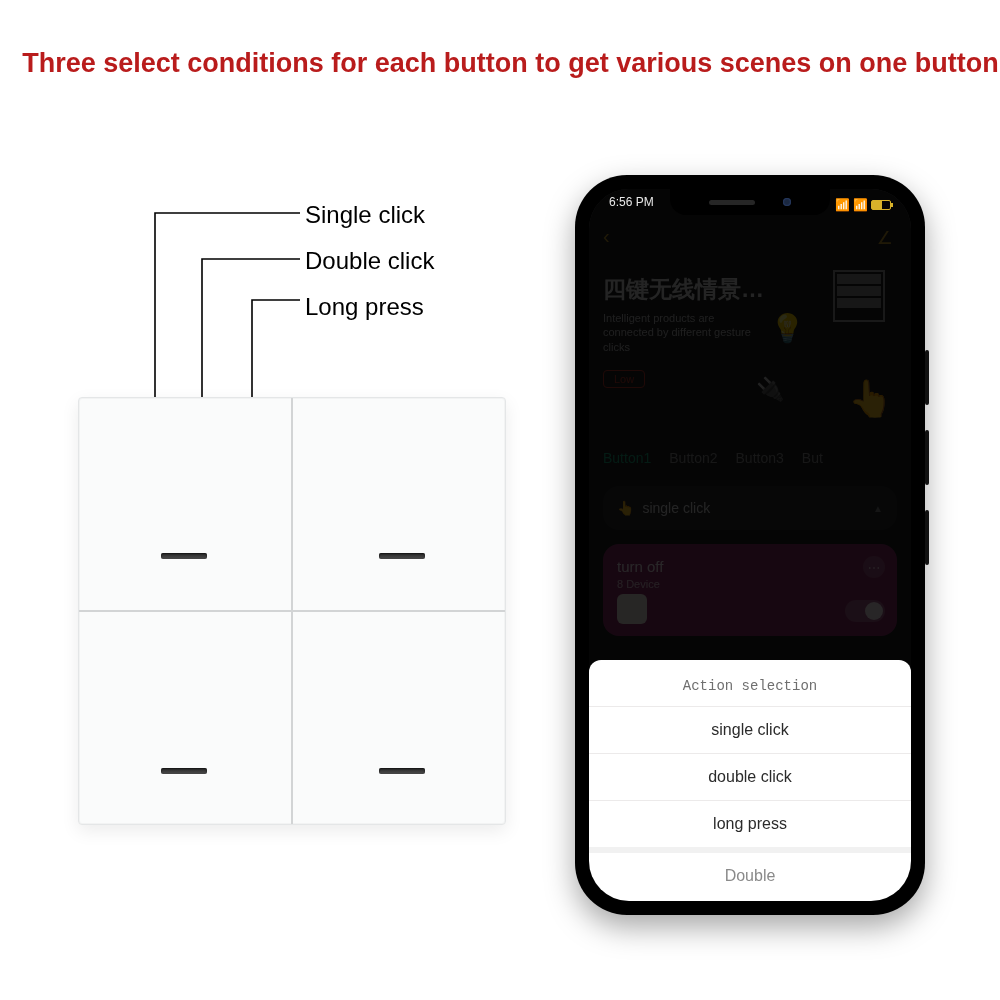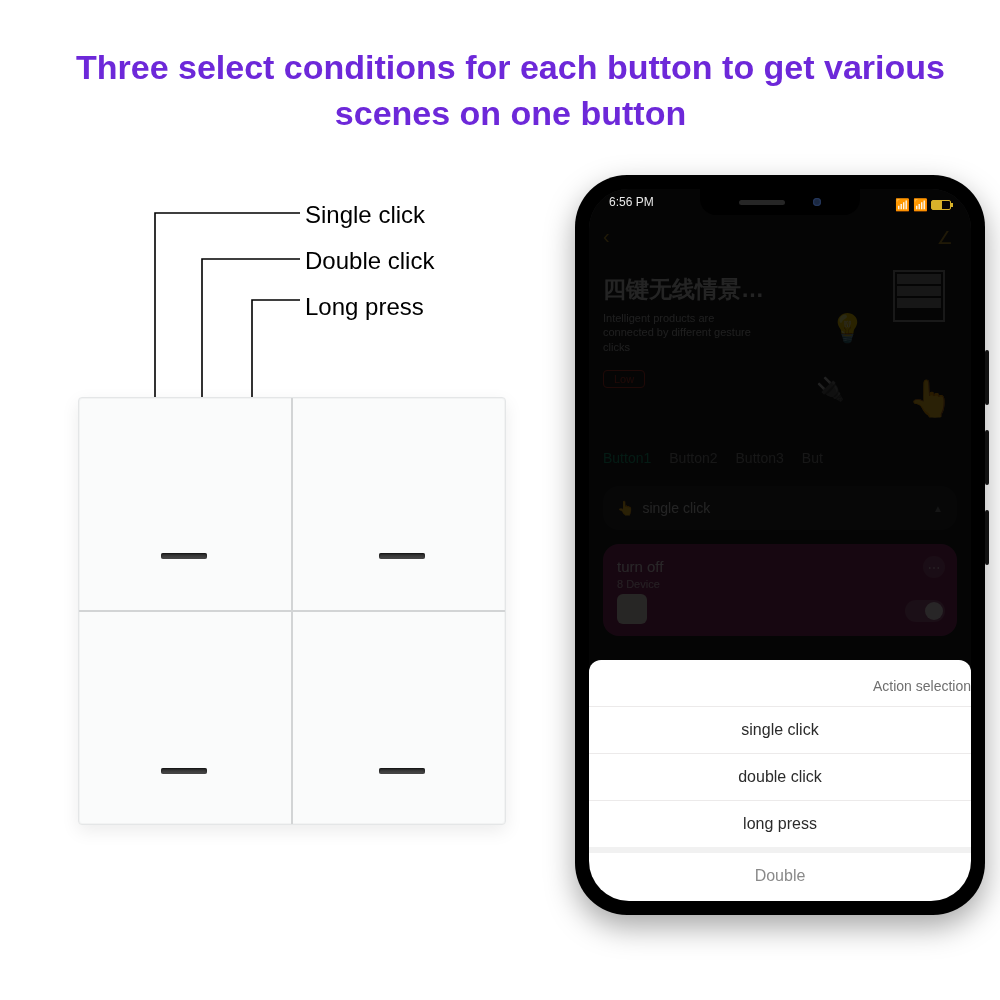--- a/index.html
+++ b/index.html
@@ -11,24 +11,24 @@
     position: relative;
     overflow: hidden;
   }
 
   .headline {
     position: absolute;
     top: 45px;
     left: 0;
     right: 0;
     text-align: center;
-    font-size: 34px;
+    font-size: 27px;
     font-weight: 700;
     line-height: 1.35;
-    color: #6d28d9;
+    color: #b91c1c;
     padding-left: 21px;
   }
 
   
   .callouts {
     position: absolute;
     left: 305px;
     top: 203px;
     font-size: 24px;
     color: #000;
@@ -83,21 +83,21 @@
     width: 8px; height: 8px; border-radius: 50%;
     background: #000;
     transform: translate(-4px,-4px);
   }
 
   
   .phone {
     position: absolute;
     left: 575px;
     top: 175px;
-    width: 410px;
+    width: 350px;
     height: 740px;
     background: #000;
     border-radius: 52px;
     padding: 14px;
     box-shadow: 0 12px 30px rgba(0,0,0,0.35);
   }
   .phone::before { 
     content:"";
     position:absolute;
     right:-4px; top:175px; width:4px; height:55px;
@@ -235,22 +235,23 @@
   
   .sheet {
     position:absolute; left:0; right:0; bottom:0;
     background:#fff;
     border-top-left-radius:12px;
     border-top-right-radius:12px;
     padding: 10px 0 6px;
     z-index: 10;
   }
   .sheet .sh-title {
-    text-align:right; font-size:14px; color:#6f6f6f;
+    text-align:center; font-size:14px; color:#6f6f6f;
     padding:8px 0 12px;
+    font-family:Liberation Mono, monospace;
   }
   .sheet .opt {
     text-align:center; font-size:16px; color:#2b2b2b;
     padding:14px 0;
   }
   .sheet .divider { height:1px; background:#eceaea; margin:0 0; }
   .sheet .cancel {
     text-align:center; font-size:16px; color:#8a8a8a;
     padding:14px 0 10px;
     border-top:6px solid #f1f1f1;

